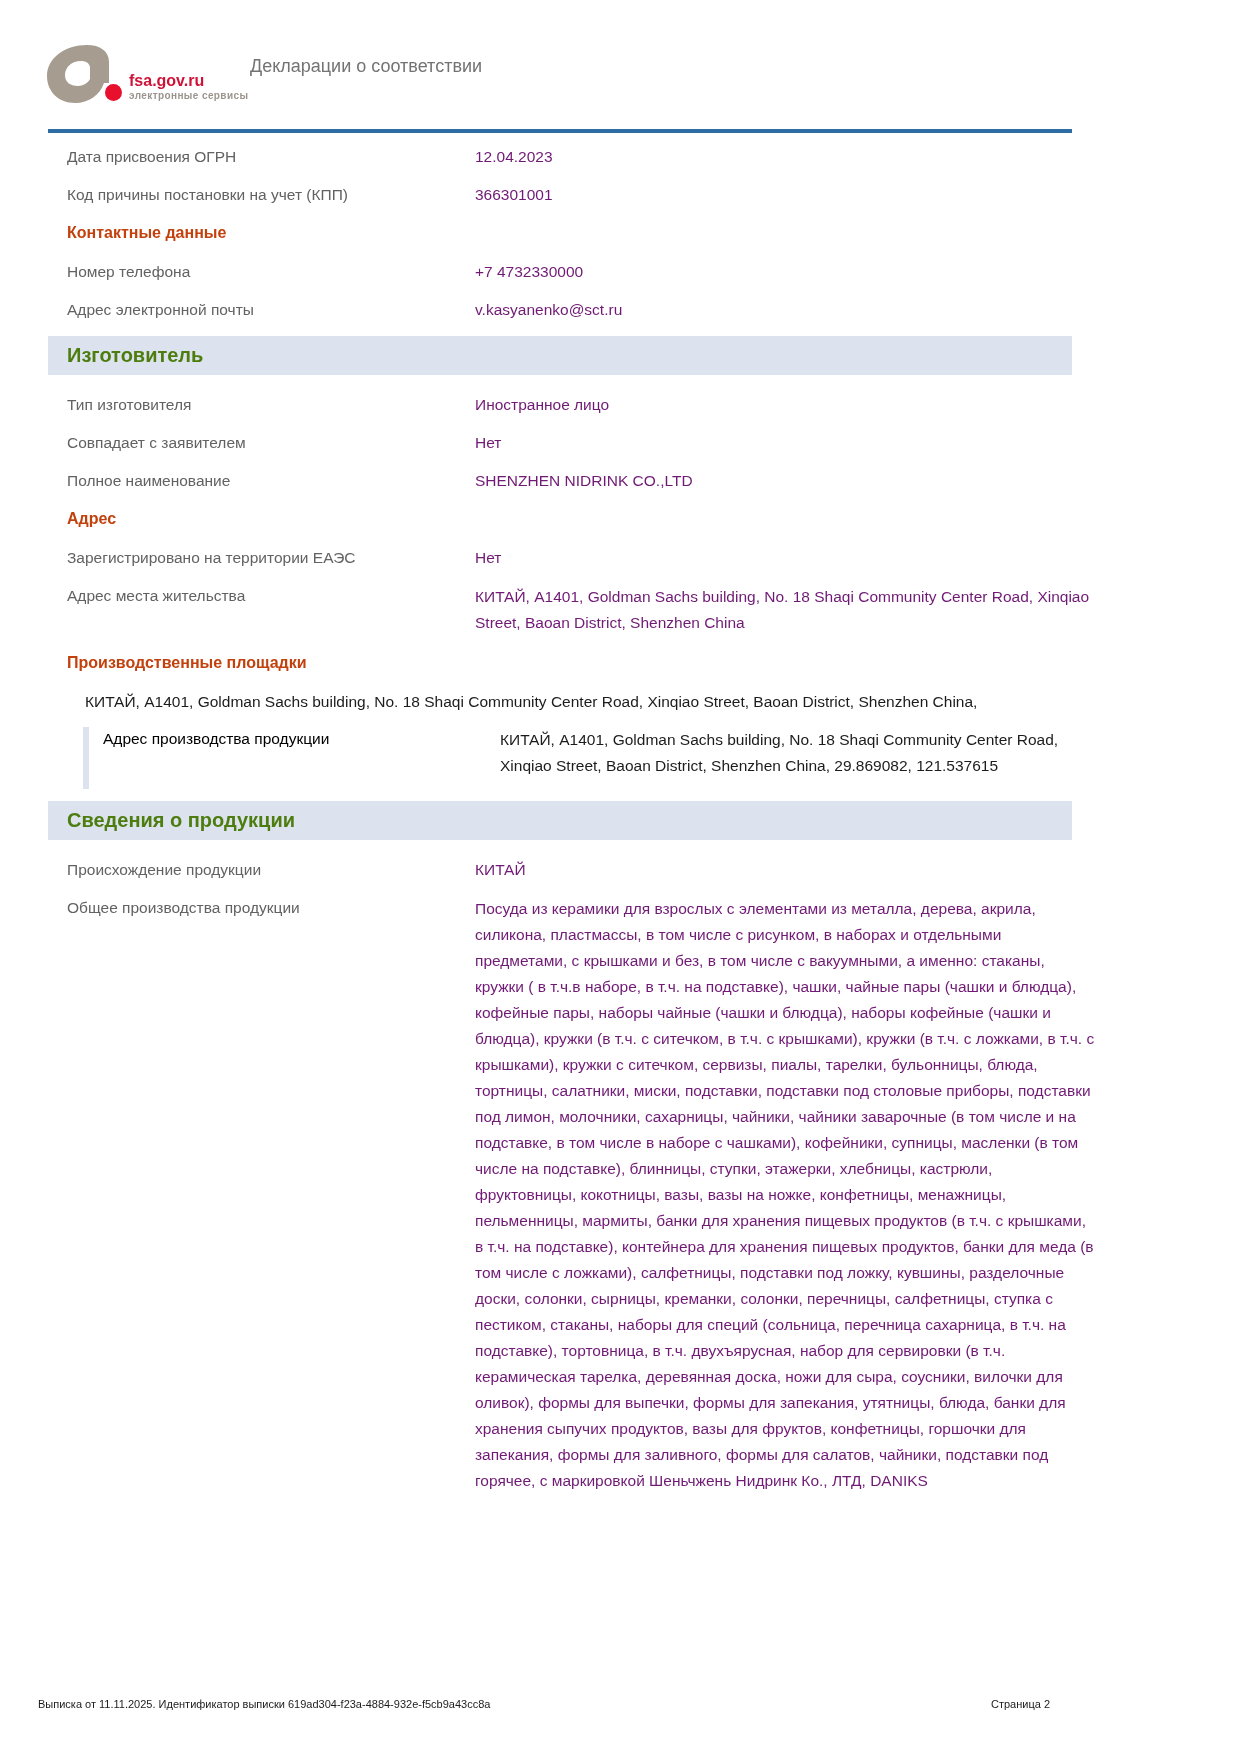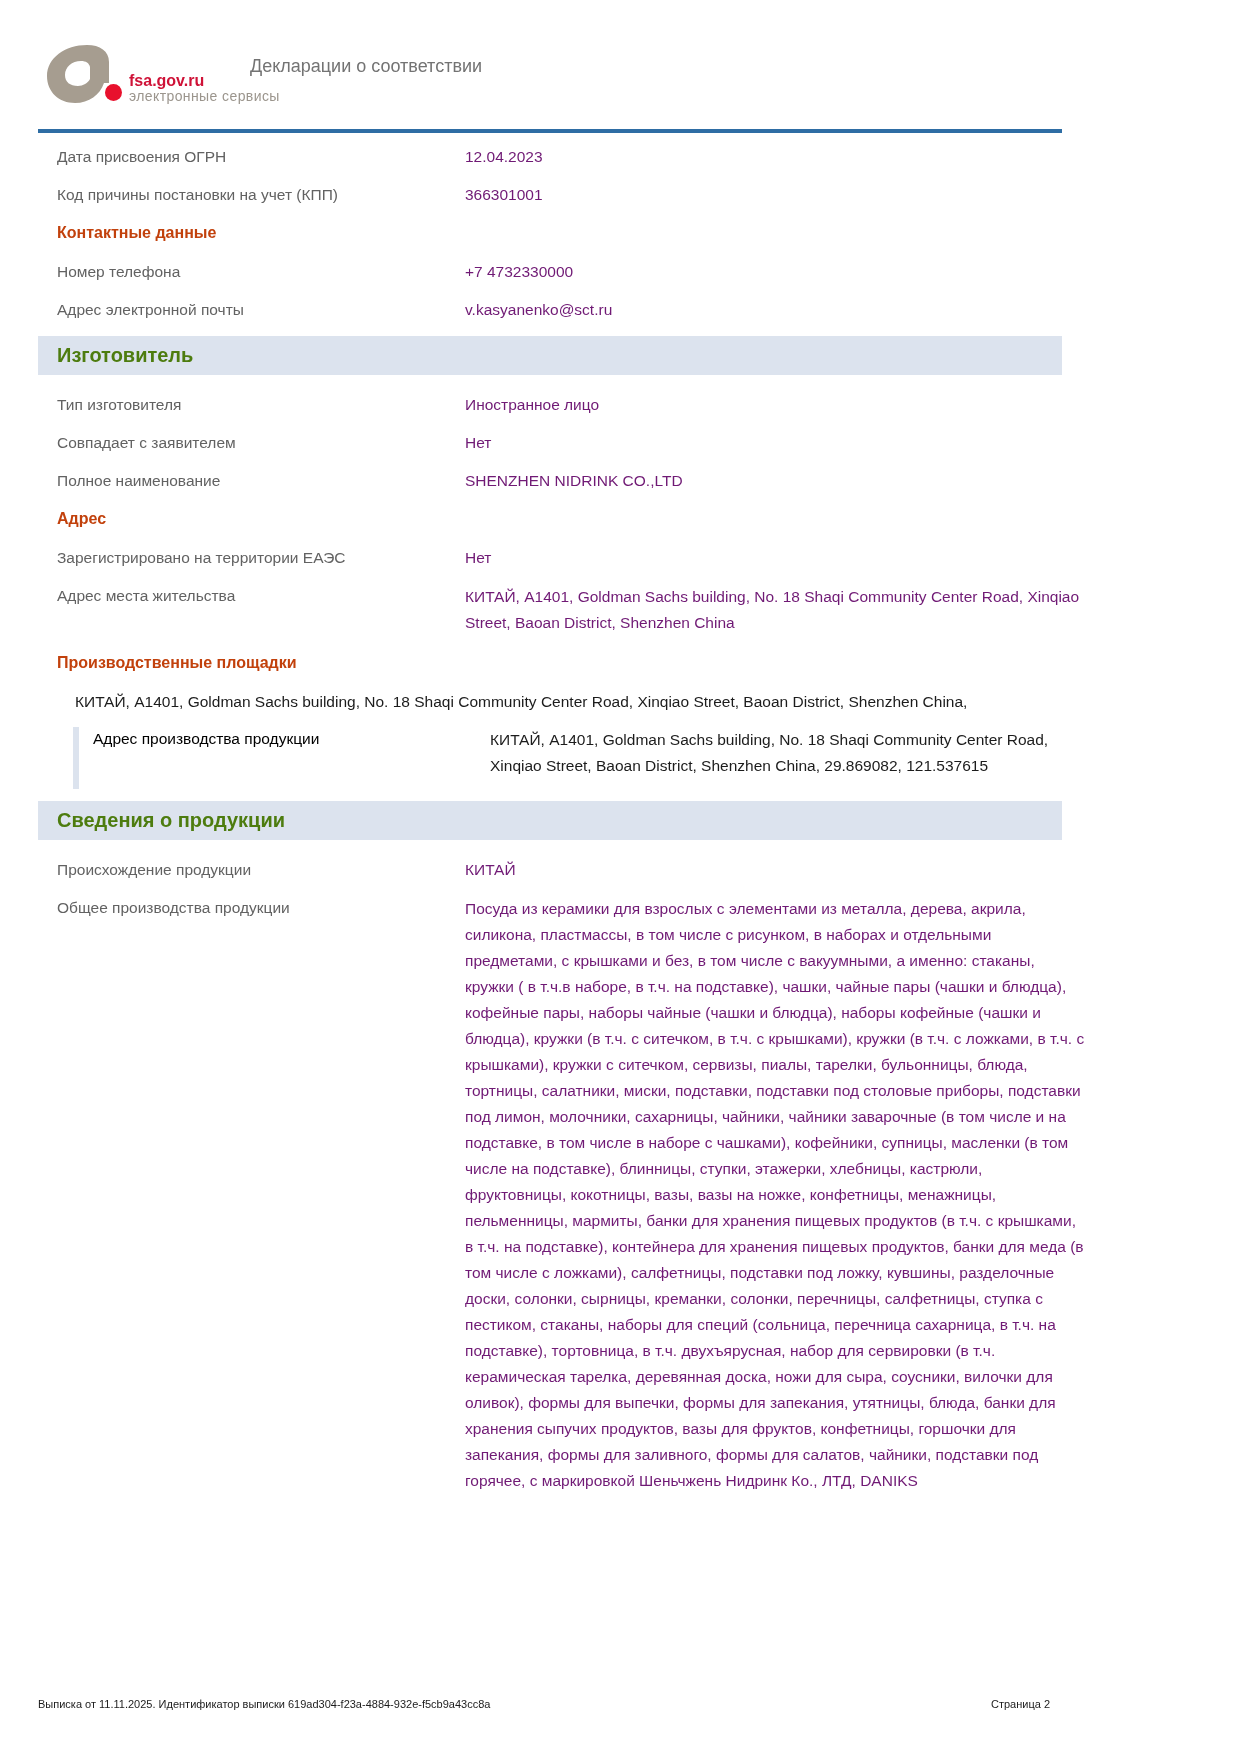--- a/index.html
+++ b/index.html
@@ -11,25 +11,25 @@
 
   
   .doc-header { position:absolute; top:0; left:0; width:100%; height:133px; }
   .logo { position:absolute; left:45px; top:44px; display:flex; align-items:flex-end; }
   .logo-mark { position:relative; width:78px; height:60px; }
   .logo-mark svg { position:absolute; left:0; top:0; }
   .logo-dot { position:absolute; left:60px; top:40px; width:17px; height:17px;
               border-radius:50%; background:#e8112d; }
   .logo-text { margin-left:6px; padding-bottom:2px; }
   .logo-brand { color:#cf1237; font-weight:bold; font-size:16px; line-height:18px; }
-  .logo-tagline { color:#9b958d; font-size:14px; line-height:12px; letter-spacing:.4px; }
+  .logo-tagline { color:#9b958d; font-size:10px; line-height:12px; letter-spacing:.4px;font-weight:bold; }
   .doc-title { position:absolute; left:250px; top:56px; font-size:18px; font-weight:normal; color:#737373; }
 
   
-  .main { position:absolute; top:129px; left:38px; width:1047px; }
+  .main { position:absolute; top:129px; left:48px; width:1047px; }
   .rule { width:1024px; height:4px; background:#2e6da4; margin-bottom:12px; }
 
   .row { display:flex; align-items:flex-start; padding-left:19px; margin-bottom:15px; }
   .row .lbl { flex:0 0 408px; color:#626262; font-size:15.5px; line-height:23px; padding-right:12px; }
   .row .val { flex:1; color:#701a75; font-size:15.5px; line-height:23px; }
   .row .val.multiline { line-height:26px; }
 
   .subhead { padding-left:19px; margin:6px 0 16px; font-size:16px; font-weight:bold; color:#c2410c; line-height:23px; }
 
   .section-bar { width:1024px; background:#dce3ee; padding:6px 0 7px 19px; margin:10px 0 18px; }

